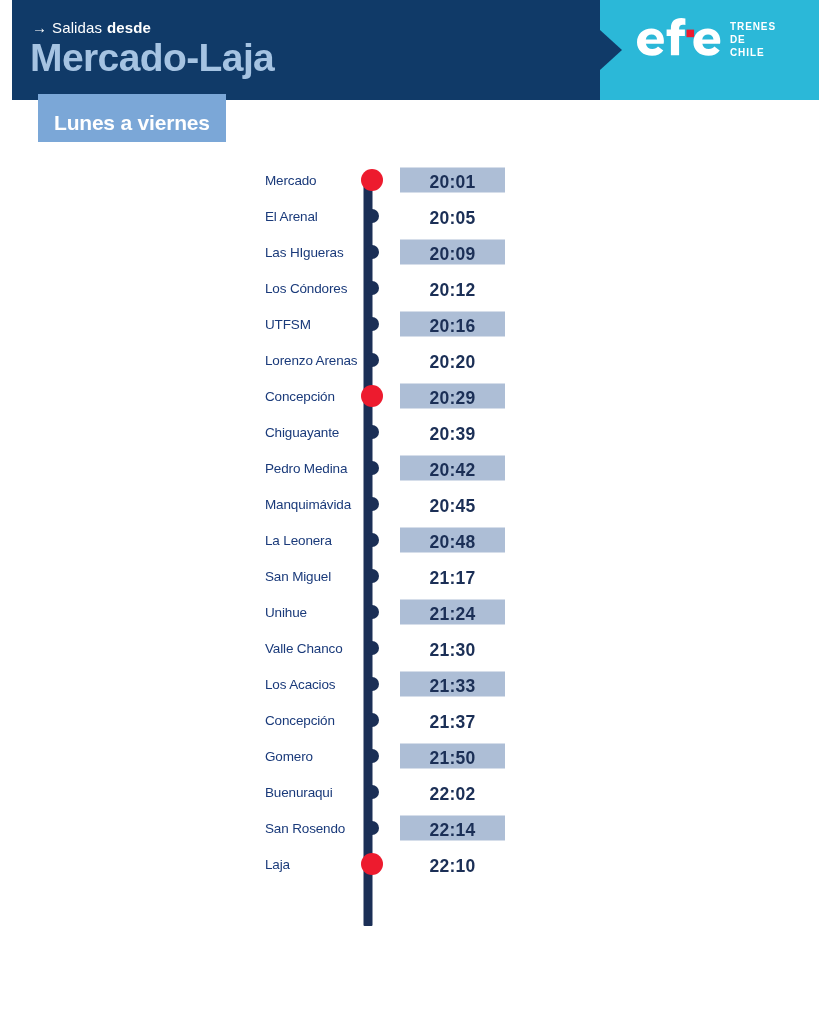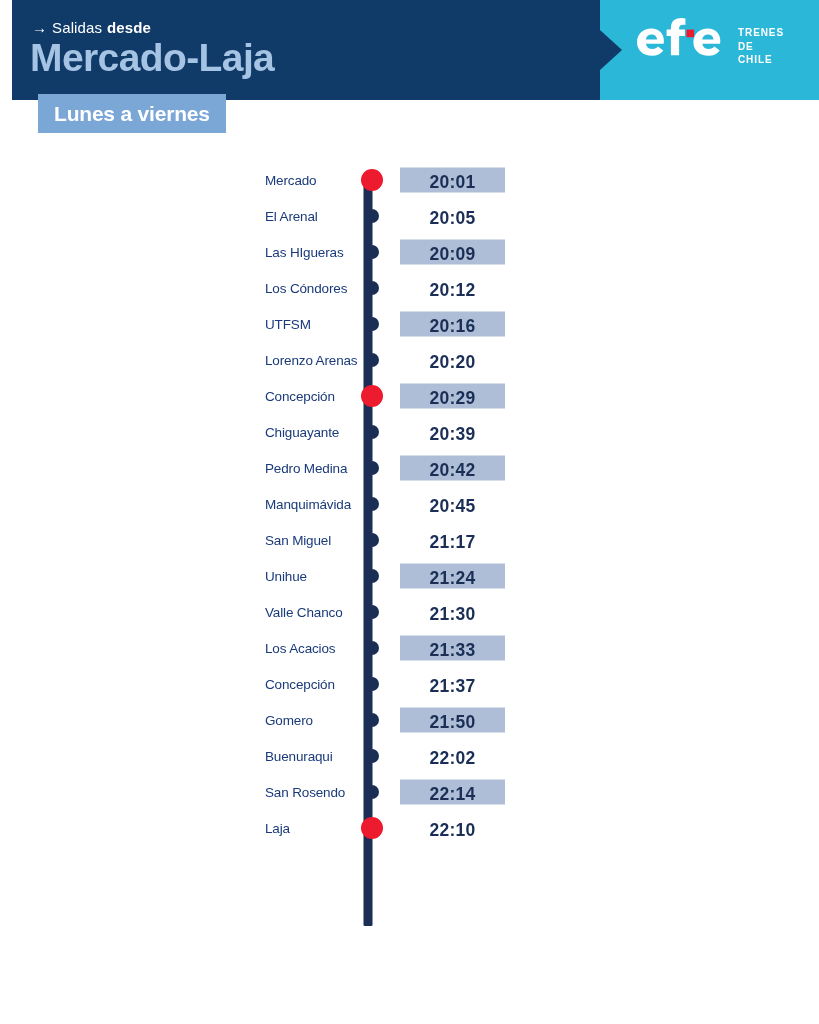--- a/index.html
+++ b/index.html
@@ -81,32 +81,32 @@
   }
 
   .badge {
     position:absolute;
     top:94px; left:38px;
     background:#7ba7d7;
     color:#ffffff;
     font-size:21px;
     font-weight:700;
     letter-spacing:-.2px;
-    padding:8px 16px 7px 16px;
+    padding:17px 16px 7px 16px;
     white-space:nowrap;
     line-height:1.12;
   }
 
   
   .logo {
     position:absolute;
     top:18px; left:637px;
     display:flex;
-    align-items:flex-end;
-    gap:17px;
+    align-items:flex-start;
+    gap:9px;
   }
   .logo-mark {
     position:relative;
     width:84px; height:48px;
   }
   .logo-mark svg { display:block; }
   .logo-sub {
     color:#ffffff;
     font-size:10px;
     font-weight:700;
@@ -269,20 +269,25 @@
           <div class="stop-name">Pedro Medina</div>
           <div class="dot"></div>
           <div class="time shaded">20:42</div>
         </div>
         <div class="row">
           <div class="stop-name">Manquimávida</div>
           <div class="dot"></div>
           <div class="time">20:45</div>
         </div>
         <div class="row">
+          <div class="stop-name">La Leonera</div>
+          <div class="dot"></div>
+          <div class="time shaded">20:48</div>
+        </div>
+        <div class="row">
           <div class="stop-name">San Miguel</div>
           <div class="dot"></div>
           <div class="time">21:17</div>
         </div>
         <div class="row">
           <div class="stop-name">Unihue</div>
           <div class="dot"></div>
           <div class="time shaded">21:24</div>
         </div>
         <div class="row">

